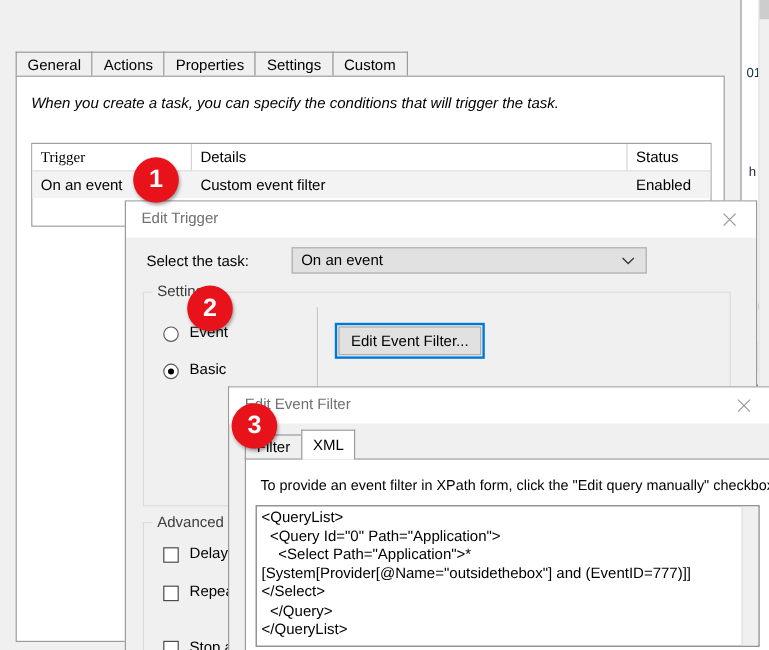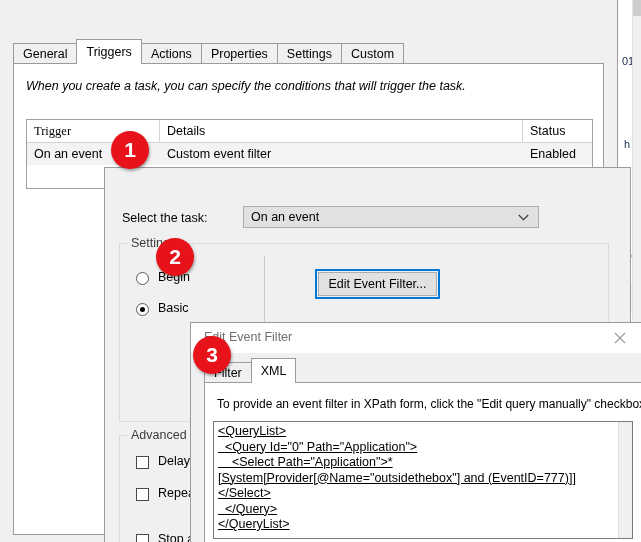--- a/index.html
+++ b/index.html
@@ -256,21 +256,20 @@
     position: absolute;
     background: #e1e1e1;
     border: 1px solid #adadad;
     box-sizing: border-box;
     font-size: 12.5px;
     color: #000;
     display: flex;
     align-items: center;
     justify-content: center;
     white-space: nowrap;
-    margin-left: 36px;
   }
   .btn.focus {
     outline: 2px solid #0078d7;
     outline-offset: 1px;
   }
 
   .xmlbox {
     position: absolute;
     background: #ffffff;
     border: 1px solid #7a7a7a;
@@ -279,21 +278,20 @@
   }
   .xmlbox pre {
     margin: 0;
     padding: 2px 4px;
     font-family: "Liberation Sans", sans-serif;
     font-size: 12.5px;
     line-height: 15.5px;
     color: #000;
     white-space: pre-wrap;
     word-break: break-word;
-    text-decoration: underline;
   }
   .xml-scroll {
     position: absolute;
     right: 0; top: 0;
     width: 13px;
     height: 100%;
     background: #f0f0f0;
     border-left: 1px solid #e0e0e0;
   }
 
@@ -327,21 +325,20 @@
     <div class="bg-scroll">
       <div class="bg-scroll-thumb"></div>
     </div>
   </div>
 
   <div class="win" style="left:-1px; top:-1px; width:618px; height:543px; border-top:none; border-left:none;">
 
 
     <div class="tabstrip" style="left:14px; top:40px;">
       <div class="tab">General</div>
-      <div class="tab active">Triggers</div>
       <div class="tab">Actions</div>
       <div class="tab">Properties</div>
       <div class="tab">Settings</div>
       <div class="tab">Custom</div>
     </div>
 
     <div class="tabpanel" style="left:14px; top:64px; width:589px; height:470px;">
       <div class="desc" style="left:12px; top:15px;font-style:italic;">When you create a task, you can specify the conditions that will trigger the task.</div>
 
       <div class="lv" style="left:12px; top:55px; width:567px; height:70px;">
@@ -354,36 +351,45 @@
           <div class="lv-td" style="left:0; width:133px;">On an event</div>
           <div class="lv-td" style="left:133px; width:363px;">Custom event filter</div>
           <div class="lv-td" style="left:496px; width:69px;">Enabled</div>
         </div>
       </div>
     </div>
   </div>
 
   <div class="win" style="left:104px; top:167px; width:525px; height:375px;">
 
+    <div class="win-title">
+      <span class="win-title-text no-icon">Edit Trigger</span>
+      <span class="win-close">
+        <svg width="12" height="12" viewBox="0 0 12 12">
+          <line x1="1" y1="1" x2="11" y2="11" stroke="#9b9b9b" stroke-width="1.1"></line>
+          <line x1="11" y1="1" x2="1" y2="11" stroke="#9b9b9b" stroke-width="1.1"></line>
+        </svg>
+      </span>
+    </div>
 
     <div class="lbl" style="left:17px; top:43px;">Select the task:</div>
     <div class="combo" style="left:138px; top:38px; width:296px; height:22px;">
       <span class="combo-text">On an event</span>
       <span class="combo-arrow">
         <svg width="11" height="7" viewBox="0 0 11 7">
           <polyline points="0.8,1 5.5,5.6 10.2,1" fill="none" stroke="#3a3a3a" stroke-width="1.2"></polyline>
         </svg>
       </span>
     </div>
 
     <div class="groupbox" style="left:14px; top:75px; width:490px; height:179px;"></div>
     <div class="groupbox-label" style="left:22px; top:68px;">Settings</div>
 
     <div class="radio" style="left:31px; top:104px;"></div>
-    <div class="lbl" style="left:53px; top:102px;">Begin</div>
+    <div class="lbl" style="left:53px; top:102px;">Event</div>
 
     <div class="radio on" style="left:31px; top:135px;"></div>
     <div class="lbl" style="left:53px; top:133px;">Basic</div>
 
     <div style="position:absolute; left:159px; top:88px; width:1px; height:160px; background:#c8c8c8;"></div>
 
     <div class="btn focus" style="left:177px; top:104px; width:119px; height:24px;">Edit Event Filter...</div>
 
     <div class="groupbox" style="left:14px; top:267px; width:490px; height:120px;"></div>
     <div class="groupbox-label" style="left:22px; top:260px;">Advanced settings</div>

